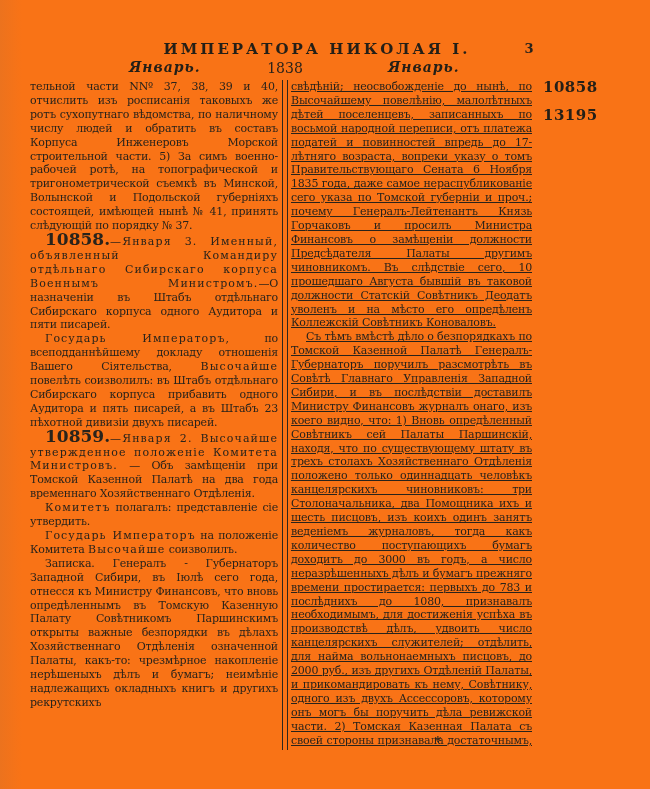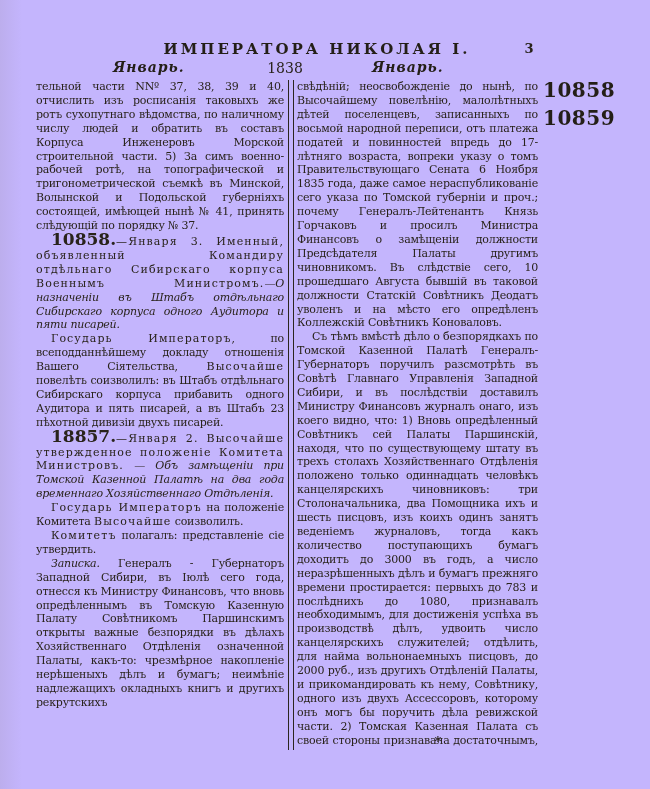--- a/index.html
+++ b/index.html
@@ -3,66 +3,66 @@
 <meta charset="utf-8">
 <style>
   html,body{margin:0;padding:0;}
   body{
     width:650px;height:789px;
     background:#fbfaf6;
     font-family:"DejaVu Serif", serif;
     color:#29231b;
     overflow:hidden;
   }
-  .page{position:relative;width:650px;height:789px;background:#c4b5fd;}
+  .page{position:relative;width:650px;height:789px;background:#f97316;}
   .page::before{ 
     content:"";position:absolute;left:0;top:0;bottom:0;width:26px;
     background:linear-gradient(90deg, rgba(120,110,95,0.10), rgba(120,110,95,0) 85%);
     pointer-events:none;
   }
   .head-title{
     position:absolute;top:40px;left:0;width:634px;
     text-align:center;font-weight:bold;font-size:15px;letter-spacing:3px;
     color:#241f17;
   }
   .page-number{
     position:absolute;top:41px;left:519px;width:20px;
     font-size:13px;font-weight:bold;text-align:center;
   }
   .subhead-month{
     position:absolute;top:59px;font-size:14px;font-weight:bold;font-style:italic;
-    letter-spacing:1px;color:#241f17;
+    letter-spacing:1px;color:#241f17;margin-left:16px;
   }
   .month-l{left:113px;}
   .month-r{left:372px;}
   .year-label{position:absolute;top:60px;left:230px;width:110px;text-align:center;font-size:14px;}
   .body-block{
-    position:absolute;top:80px;left:36px;width:502px;height:670px;
+    position:absolute;top:80px;left:30px;width:502px;height:670px;
     display:flex;overflow:hidden;
   }
   .col{
     overflow:hidden;
     font-size:11px;line-height:13.9px;letter-spacing:-0.2px;
     text-align:justify;
   }
   .col[data-column="left"]{width:248px;}
-  .col[data-column="right"]{flex:1;}
+  .col[data-column="right"]{flex:1;text-decoration:underline;}
   .divider{
     width:4px;margin:0 3px 0 4px;align-self:stretch;
     border-left:1.8px solid #2c261e;border-right:1.8px solid #2c261e;
   }
   .para{margin:0;text-indent:15px;}
   .para.no-indent{text-indent:0;}
   .run.normal{}
-  .run.italic{font-style:italic;}
+  .run.italic{}
   .run.spaced{letter-spacing:1.1px;margin-top:16px;}
   .run.number{font-weight:bold;font-size:17px;line-height:13.9px;letter-spacing:0;}
   .margin-num{
     position:absolute;left:543px;
-    font-size:20px;font-weight:bold;color:#241f17;letter-spacing:0.5px;
+    font-size:15px;font-weight:bold;color:#241f17;letter-spacing:0.5px;
   }
   .num-1{top:78px;}
   .num-2{top:106px;}
   .sig-mark{
     position:absolute;top:734px;left:418px;width:40px;text-align:center;
     font-size:13px;font-weight:bold;
   }
 </style>
 </head>
 <body>
@@ -74,30 +74,30 @@
 
   <span class="subhead-month month-l">Январь.</span>
   <span class="year-label">1838</span>
   <span class="subhead-month month-r">Январь.</span>
 
   <div class="body-block">
     <div class="col" data-column="left">
         <p class="para no-indent"><span class="run normal">тельной части NNº 37, 38, 39 и 40, отчислить изъ росписанія таковыхъ же ротъ сухопутнаго вѣдомства, по наличному числу людей и обратить въ составъ Корпуса Инженеровъ Морской строительной части. 5) За симъ военно-рабочей ротѣ, на топографической и тригонометрической съемкѣ въ Минской, Волынской и Подольской губерніяхъ состоящей, имѣющей нынѣ № 41, принять слѣдующій по порядку № 37.</span></p>
         <p class="para"><span class="run number">10858.</span><span class="run spaced">—Января 3. Именный, объявленный Командиру отдѣльнаго Сибирскаго корпуса Военнымъ Министромъ.</span><span class="run italic">—О назначеніи въ Штабъ отдѣльнаго Сибирскаго корпуса одного Аудитора и пяти писарей.</span></p>
         <p class="para"><span class="run spaced">Государь Императоръ,</span><span class="run normal"> по всеподданнѣйшему докладу отношенія Вашего Сіятельства, </span><span class="run spaced">Высочайше</span><span class="run normal"> повелѣть соизволилъ: въ Штабъ отдѣльнаго Сибирскаго корпуса прибавить одного Аудитора и пять писарей, а въ Штабъ 23 пѣхотной дивизіи двухъ писарей.</span></p>
-        <p class="para"><span class="run number">18857.</span><span class="run spaced">—Января 2. Высочайше утвержденное положеніе Комитета Министровъ.</span><span class="run italic"> — Объ замѣщеніи при Томской Казенной Палатѣ на два года временнаго Хозяйственнаго Отдѣленія.</span></p>
+        <p class="para"><span class="run number">10859.</span><span class="run spaced">—Января 2. Высочайше утвержденное положеніе Комитета Министровъ.</span><span class="run italic"> — Объ замѣщеніи при Томской Казенной Палатѣ на два года временнаго Хозяйственнаго Отдѣленія.</span></p>
+        <p class="para"><span class="run spaced">Комитетъ</span><span class="run normal"> полагалъ: представленіе сіе утвердить.</span></p>
         <p class="para"><span class="run spaced">Государь Императоръ</span><span class="run normal"> на положеніе Комитета </span><span class="run spaced">Высочайше</span><span class="run normal"> соизволилъ.</span></p>
-        <p class="para"><span class="run spaced">Комитетъ</span><span class="run normal"> полагалъ: представленіе сіе утвердить.</span></p>
         <p class="para"><span class="run italic">Записка.</span><span class="run normal"> Генералъ - Губернаторъ Западной Сибири, въ Іюлѣ сего года, отнесся къ Министру Финансовъ, что вновь опредѣленнымъ въ Томскую Казенную Палату Совѣтникомъ Паршинскимъ открыты важные безпорядки въ дѣлахъ Хозяйственнаго Отдѣленія означенной Палаты, какъ-то: чрезмѣрное накопленіе нерѣшеныхъ дѣлъ и бумагъ; неимѣніе надлежащихъ окладныхъ книгъ и другихъ рекрутскихъ</span></p>
       </div>
     <div class="divider"></div>
     <div class="col" data-column="right">
         <p class="para no-indent"><span class="run normal">свѣдѣній; неосвобожденіе до нынѣ, по Высочайшему повелѣнію, малолѣтныхъ дѣтей поселенцевъ, записанныхъ по восьмой народной переписи, отъ платежа податей и повинностей впредь до 17-лѣтняго возраста, вопреки указу о томъ Правительствующаго Сената 6 Ноября 1835 года, даже самое нераспубликованіе сего указа по Томской губерніи и проч.; почему Генералъ-Лейтенантъ Князь Горчаковъ и просилъ Министра Финансовъ о замѣщеніи должности Предсѣдателя Палаты другимъ чиновникомъ. Въ слѣдствіе сего, 10 прошедшаго Августа бывшій въ таковой должности Статскій Совѣтникъ Деодатъ уволенъ и на мѣсто его опредѣленъ Коллежскій Совѣтникъ Коноваловъ.</span></p>
         <p class="para"><span class="run normal">Съ тѣмъ вмѣстѣ дѣло о безпорядкахъ по Томской Казенной Палатѣ Генералъ-Губернаторъ поручилъ разсмотрѣть въ Совѣтѣ Главнаго Управленія Западной Сибири, и въ послѣдствіи доставилъ Министру Финансовъ журналъ онаго, изъ коего видно, что: 1) Вновь опредѣленный Совѣтникъ сей Палаты Паршинскій, находя, что по существующему штату въ трехъ столахъ Хозяйственнаго Отдѣленія положено только одиннадцать человѣкъ канцелярскихъ чиновниковъ: три Столоначальника, два Помощника ихъ и шесть писцовъ, изъ коихъ одинъ занятъ веденіемъ журналовъ, тогда какъ количество поступающихъ бумагъ доходитъ до 3000 въ годъ, а число неразрѣшенныхъ дѣлъ и бумагъ прежняго времени простирается: первыхъ до 783 и послѣднихъ до 1080, признавалъ необходимымъ, для достиженія успѣха въ производствѣ дѣлъ, удвоить число канцелярскихъ служителей; отдѣлить, для найма вольнонаемныхъ писцовъ, до 2000 руб., изъ другихъ Отдѣленій Палаты, и прикомандировать къ нему, Совѣтнику, одного изъ двухъ Ассессоровъ, которому онъ могъ бы поручить дѣла ревижской части. 2) Томская Казенная Палата съ своей стороны признавала достаточнымъ, для приведенія въ ус-</span></p>
       </div>
   </div>
 
   <div class="margin-num num-1">10858</div>
-  <div class="margin-num num-2">10859</div>
+  <div class="margin-num num-2">13195</div>
 
   <div class="sig-mark">*</div>
 
 </div>
 
 </body></html>

